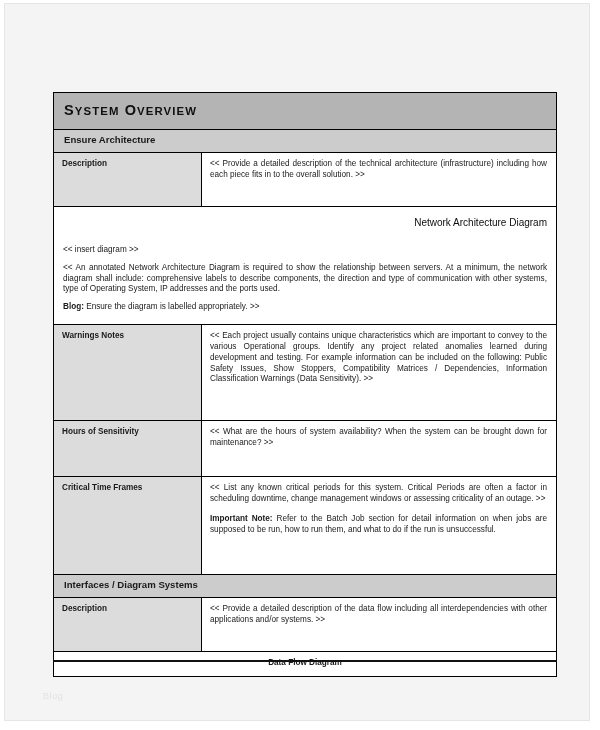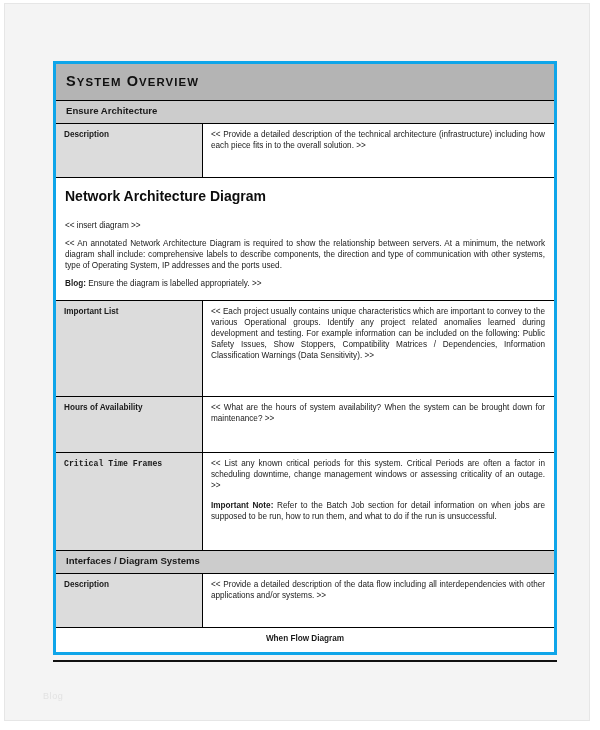--- a/index.html
+++ b/index.html
@@ -23,25 +23,25 @@
     height: 718px;
     background: #f4f4f4;
     border: 1px solid #e6e6e6;
     box-sizing: border-box;
   }
 
   
   #doc-table {
     position: absolute;
     left: 48px;
-    top: 57px;
+    top: 88px;
     width: 504px;
     border-collapse: collapse;
     table-layout: fixed;
-    border: 3px solid #0ea5e9;
+    border: 1px solid #0ea5e9;
     background: #0ea5e9;
   }
   #doc-table td {
     border: 1px solid #000000;
     vertical-align: top;
     padding: 5px 7px 5px 7px;
     font-size: 8.2px;
     line-height: 1.32;
     color: #1a1a1a;
   }
@@ -90,23 +90,23 @@
   .body-cell p { margin: 0; }
   .body-cell p + p { margin-top: 9px; }
   .body-cell b { font-weight: bold; }
 
   
   .diagram-cell {
     background: #ffffff;
     padding: 7px 9px 9px 9px !important;
   }
   .diagram-title {
-    text-align: left;
-    font-weight: bold;
-    font-size: 14px;
+    text-align: right;
+    font-weight: normal;
+    font-size: 10px;
     margin: 2px 0 16px 0;
     color: #0d0d0d;
   }
   .diagram-cell .ln { margin: 0 0 7px 0; text-align: justify; }
   .diagram-cell .ln:last-child { margin-bottom: 2px; }
 
   .center-band {
     text-align: center;
     font-weight: bold;
     font-size: 9px;
@@ -167,54 +167,54 @@
       <tr>
         <td class="diagram-cell" colspan="2">
           <div class="diagram-title">Network Architecture Diagram</div>
           <p class="ln">&lt;&lt; insert diagram &gt;&gt;</p>
           <p class="ln">&lt;&lt; An annotated Network Architecture Diagram is required to show the relationship between servers.  At a minimum, the network diagram shall include: comprehensive labels to describe components, the direction and type of communication with other systems, type of Operating System, IP addresses and the ports used.</p>
           <p class="ln"><b>Blog:</b><span> Ensure the diagram is labelled appropriately. &gt;&gt;</span></p>
         </td>
       </tr>
 
       <tr>
-        <td class="label-cell" style="height:84px;">Important List</td>
+        <td class="label-cell" style="height:84px;">Warnings Notes</td>
         <td class="body-cell">
           <p>&lt;&lt; Each project usually contains unique characteristics which are important to convey to the various Operational groups.  Identify any project related anomalies learned during development and testing.  For example information can be included on the following: Public Safety Issues, Show Stoppers, Compatibility Matrices / Dependencies, Information Classification Warnings (Data Sensitivity). &gt;&gt;</p>
         </td>
       </tr>
 
       <tr>
-        <td class="label-cell" style="height:44px;">Hours of Availability</td>
+        <td class="label-cell" style="height:44px;">Hours of Sensitivity</td>
         <td class="body-cell">
           <p>&lt;&lt; What are the hours of system availability? When the system can be brought down for maintenance? &gt;&gt;</p>
         </td>
       </tr>
 
       <tr>
-        <td class="label-cell" style="height:86px;font-family:Liberation Mono, monospace;">Critical Time Frames</td>
+        <td class="label-cell" style="height:86px;">Critical Time Frames</td>
         <td class="body-cell">
           <p>&lt;&lt; List any known critical periods for this system.  Critical Periods are often a factor in scheduling downtime, change management windows or assessing criticality of an outage. &gt;&gt;</p>
           <p style=""><b>Important Note:</b><span> Refer to the Batch Job section for detail information on when jobs are supposed to be run, how to run them, and what to do if the run is unsuccessful.</span></p>
         </td>
       </tr>
 
       <tr>
         <td class="section-band" colspan="2">Interfaces / Diagram Systems</td>
       </tr>
 
       <tr>
         <td class="label-cell" style="height:42px;">Description</td>
         <td class="body-cell">
           <p>&lt;&lt; Provide a detailed description of the data flow including all interdependencies with other applications and/or systems. &gt;&gt;</p>
         </td>
       </tr>
 
       <tr>
-        <td class="center-band" colspan="2">When Flow Diagram</td>
+        <td class="center-band" colspan="2">Data Flow Diagram</td>
       </tr>
 
     </tbody>
   </table>
 
   <div id="bottom-rule" style="top: 656px;"></div>
 
   <div id="watermark" style="top: 687px;">Blog</div>
 
 </div>

